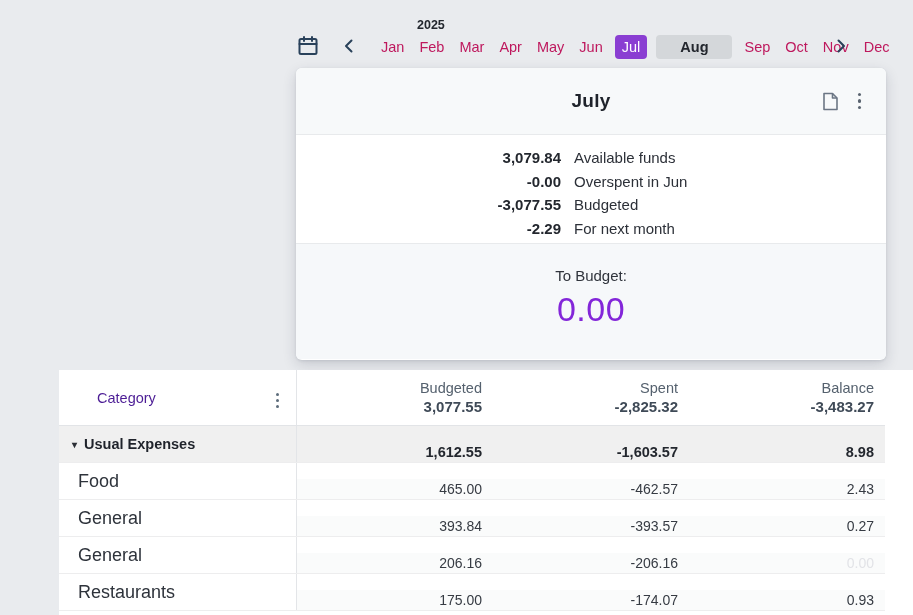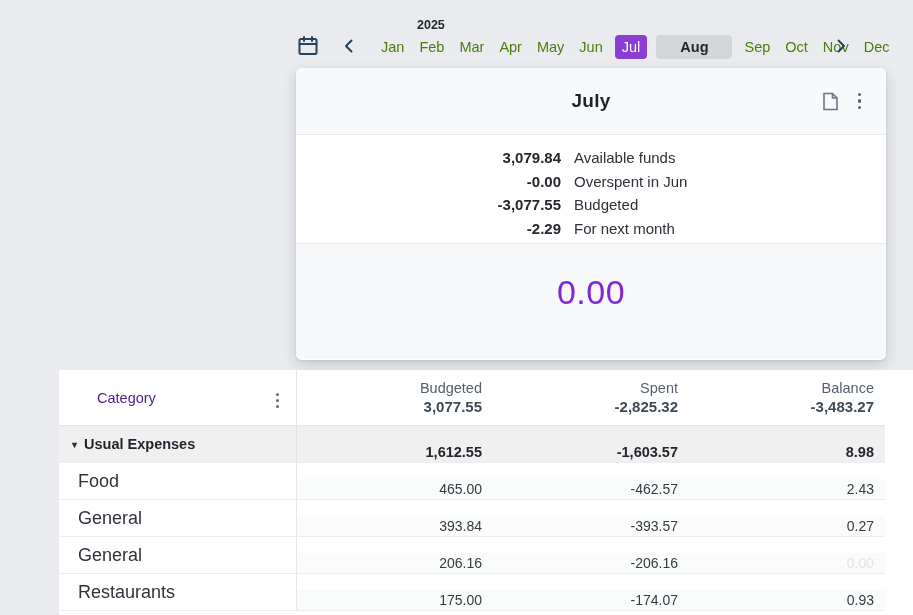--- a/index.html
+++ b/index.html
@@ -11,21 +11,21 @@
     position:relative;
   }
 
   
   .cal-btn { position:absolute; left:296px; top:34px; width:24px; height:24px; cursor:pointer; }
   .nav-arrow { position:absolute; top:37px; width:18px; height:18px; cursor:pointer; display:flex; align-items:center; justify-content:center; }
   .nav-arrow.left { left:340px; }
   .nav-arrow.right { left:832px; }
   .year-label { position:absolute; left:381px; top:18px; font-size:12.5px; font-weight:700; color:#23272e;margin-left:36px; }
   .months { position:absolute; left:378px; top:35px; display:flex; align-items:center; gap:9px; }
-  .month { font-size:14.5px; color:#4d7c0f; padding:4px 3px; border-radius:4px; cursor:pointer; white-space:nowrap; }
+  .month { font-size:14.5px; color:#be185d; padding:4px 3px; border-radius:4px; cursor:pointer; white-space:nowrap; }
   .month.selected { background:#8a3ed2; color:#ffffff; padding:4px 7px; }
   .month.highlight { background:#d4d7da; color:#23272e; font-weight:700; padding:4px 24px; }
 
   
   .card {
     position:absolute; left:296px; top:68px; width:590px; height:292px;
     background:#ffffff; border-radius:6px;
     box-shadow:0 5px 14px rgba(30,40,60,.16), 0 1px 3px rgba(30,40,60,.10);
     overflow:hidden;
   }
@@ -151,20 +151,21 @@
       <span class="summary-val">-3,077.55</span>
       <span class="summary-lbl">Budgeted</span>
     </div>
     <div class="summary-row">
       <span class="summary-val">-2.29</span>
       <span class="summary-lbl">For next month</span>
     </div>
   </div>
 
   <div class="to-budget">
+    <div class="to-budget-label">To Budget:</div>
     <div class="to-budget-value">0.00</div>
   </div>
 </div>
 
 <div class="table-underlay"></div>
 
 <div class="budget-table">
   <div class="t-header">
     <div class="cat-col cat-head">
       <span class="cat-head-label">Category</span>

